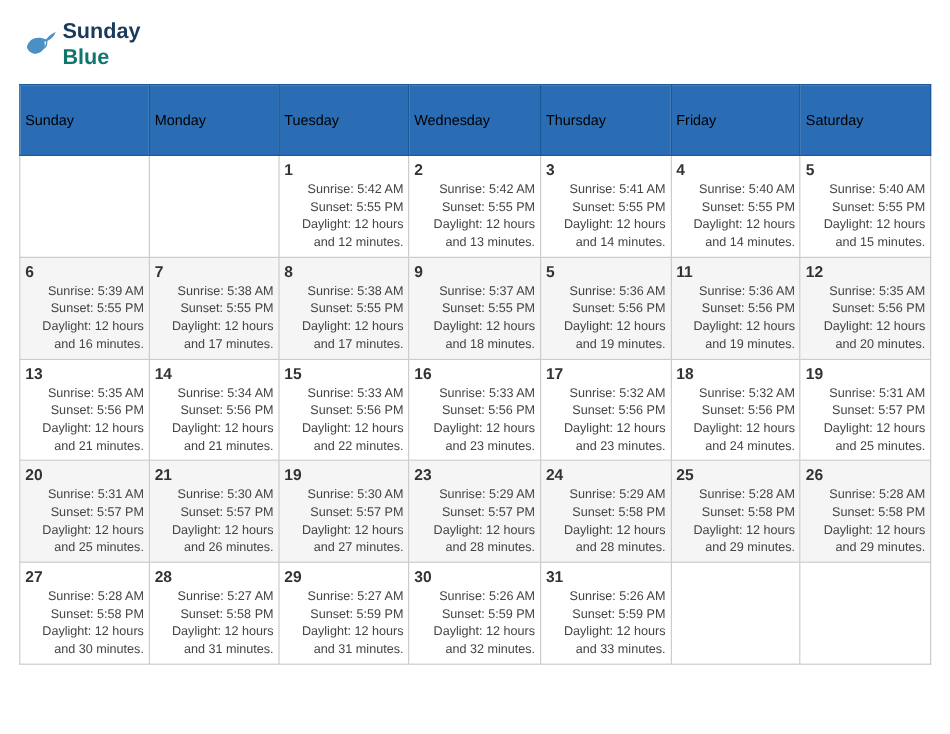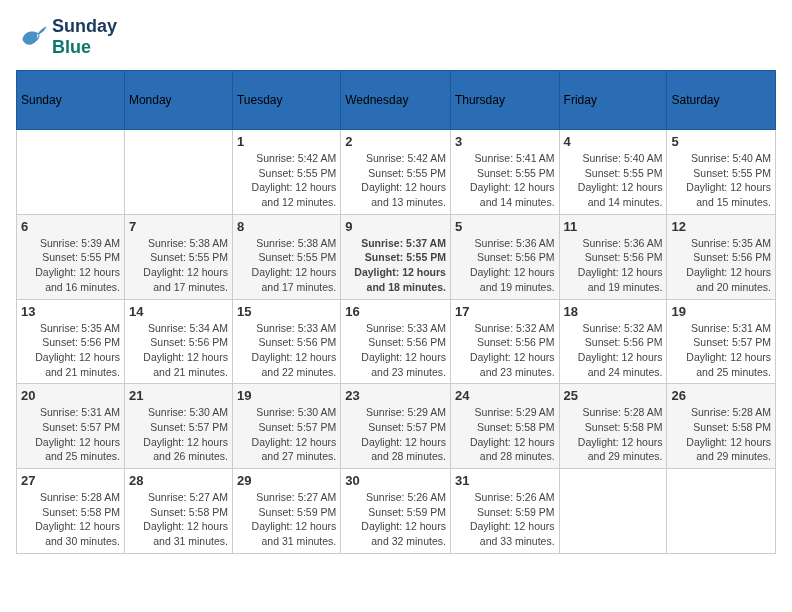--- a/index.html
+++ b/index.html
@@ -160,21 +160,21 @@
 Daylight: 12 hours and 17 minutes.</div>
         </td>
         <td>
           <span class="day-num">8</span>
           <div class="day-info" style="white-space: pre-line;">Sunrise: 5:38 AM
 Sunset: 5:55 PM
 Daylight: 12 hours and 17 minutes.</div>
         </td>
         <td>
           <span class="day-num">9</span>
-          <div class="day-info" style="white-space: pre-line; font-weight: bold;">Sunrise: 5:37 AM
+          <div class="day-info" style="white-space: pre-line;">Sunrise: 5:37 AM
 Sunset: 5:55 PM
 Daylight: 12 hours and 18 minutes.</div>
         </td>
         <td>
           <span class="day-num">5</span>
           <div class="day-info" style="white-space: pre-line;">Sunrise: 5:36 AM
 Sunset: 5:56 PM
 Daylight: 12 hours and 19 minutes.</div>
         </td>
         <td>

